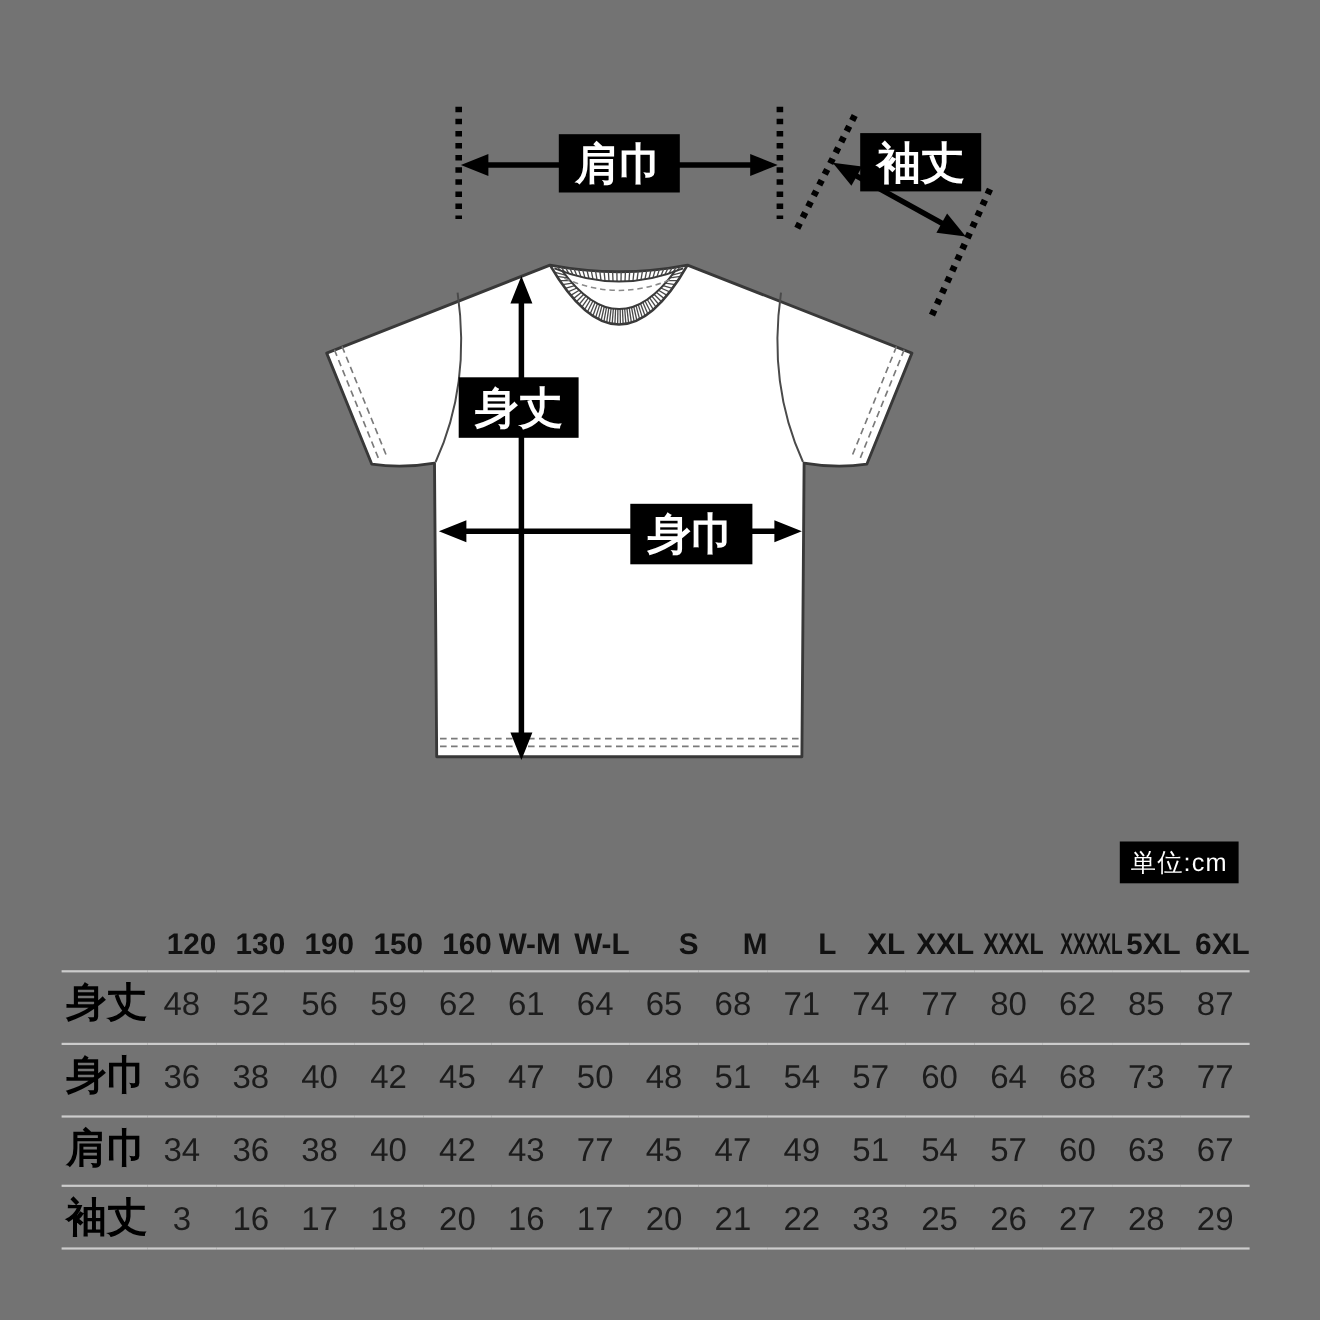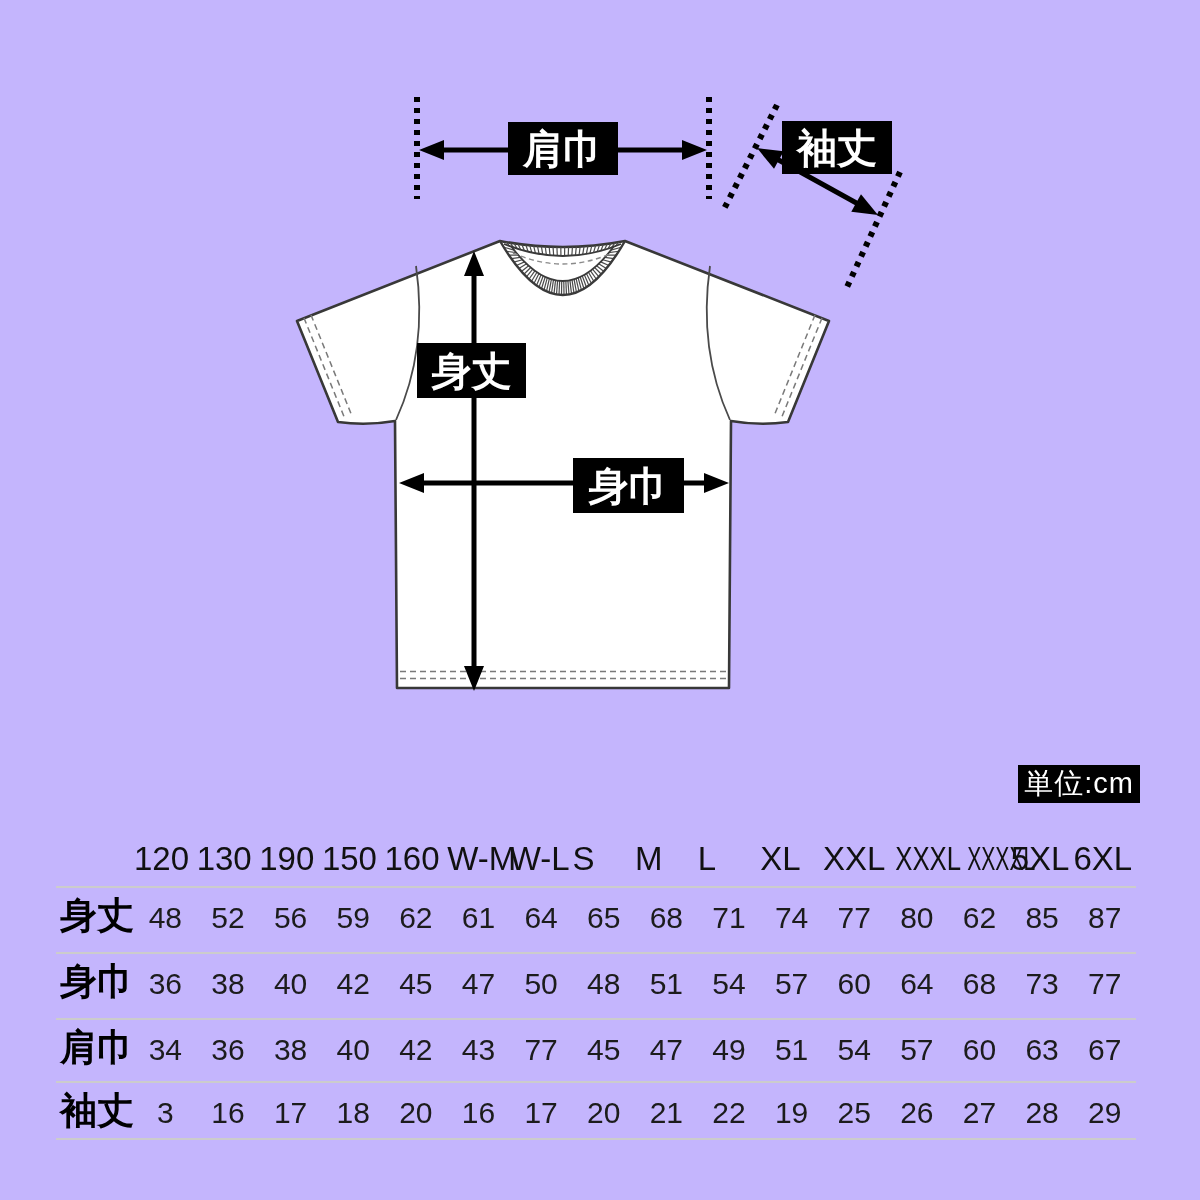--- a/index.html
+++ b/index.html
@@ -1,45 +1,45 @@
 <!DOCTYPE html>
 <html><head>
 <meta charset="utf-8">
 <style>
   html,body{margin:0;padding:0;background:#fff;}
-  .canvas{position:relative;width:1200px;height:1200px;background:#c4b5fd;overflow:hidden;
+  .canvas{position:relative;width:1200px;height:1200px;background:#737373;overflow:hidden;
           font-family:"Liberation Sans","DejaVu Sans",sans-serif;}
 
   
   #diagram{position:absolute;left:0;top:0;}
   .body{fill:#ffffff;stroke:#383838;stroke-width:2.6;stroke-linejoin:round;}
   .seam{fill:none;stroke:#4a4a4a;stroke-width:1.8;}
   .edge{fill:none;stroke:#3a3a3a;stroke-width:2.4;}
   .edge.thin{stroke-width:1.8;}
   .rib{stroke:#4a4a4a;stroke-width:1.2;}
   .stitch{fill:none;stroke:#7a7a7a;stroke-width:1.5;stroke-dasharray:6 4;}
   .stitch.fine{stroke:#8a8a8a;stroke-width:1.4;stroke-dasharray:5 3.5;}
   .dotline{stroke:#000;stroke-width:6;stroke-dasharray:5 6;stroke-linecap:butt;}
   .shaft{stroke:#000;stroke-width:5;}
   .head{fill:#000;}
   .lblbox{fill:#000;}
   .lbltext{fill:#fff;font-size:40px;font-weight:700;text-anchor:middle;
            font-family:"Liberation Sans","DejaVu Sans",sans-serif;}
 
   
-  .unit-badge{position:absolute;left:1018px;top:765px;width:122px;height:38px;
-              background:#000;color:#fff;font-size:29px;font-weight:400;
+  .unit-badge{position:absolute;left:1018px;top:765px;width:108px;height:38px;
+              background:#000;color:#fff;font-size:23px;font-weight:400;
               display:flex;align-items:center;justify-content:center;letter-spacing:1px;}
 
   
   #size-table{position:absolute;left:56px;top:840px;width:1080px;
               border-collapse:collapse;table-layout:fixed;}
   #size-table col.lblcol{width:78px;}
-  #size-table th{vertical-align:bottom;text-align:left;font-weight:400;
-                 font-size:33px;color:#111;padding:0 0 8px 0;white-space:nowrap;}
+  #size-table th{vertical-align:bottom;text-align:right;font-weight:700;
+                 font-size:27px;color:#111;padding:0 0 8px 0;white-space:nowrap;}
   #size-table th.corner{border:none;}
   #size-table thead tr{height:43px;}
   #size-table tbody tr{height:66px;border-top:2px solid #cccccc;}
   #size-table tbody tr:nth-child(3){height:63px;}
   #size-table tbody tr:nth-child(4){height:57px;border-bottom:2px solid #cccccc;}
   #size-table td{text-align:center;vertical-align:top;}
   #size-table td.rowlbl{text-align:left;font-size:37px;font-weight:700;color:#000;
                         padding:3px 0 0 4px;white-space:nowrap;}
   #size-table td.val{font-size:30px;font-weight:400;color:#1c1c1c;padding-top:13px;}
   .hdr{display:inline-block;}
@@ -288,21 +288,21 @@
           <td class="val">3</td>
           <td class="val">16</td>
           <td class="val">17</td>
           <td class="val">18</td>
           <td class="val">20</td>
           <td class="val">16</td>
           <td class="val">17</td>
           <td class="val">20</td>
           <td class="val">21</td>
           <td class="val">22</td>
-          <td class="val">19</td>
+          <td class="val">33</td>
           <td class="val">25</td>
           <td class="val">26</td>
           <td class="val">27</td>
           <td class="val">28</td>
           <td class="val">29</td>
         </tr>
       </tbody>
   </table>
 
 </div>

